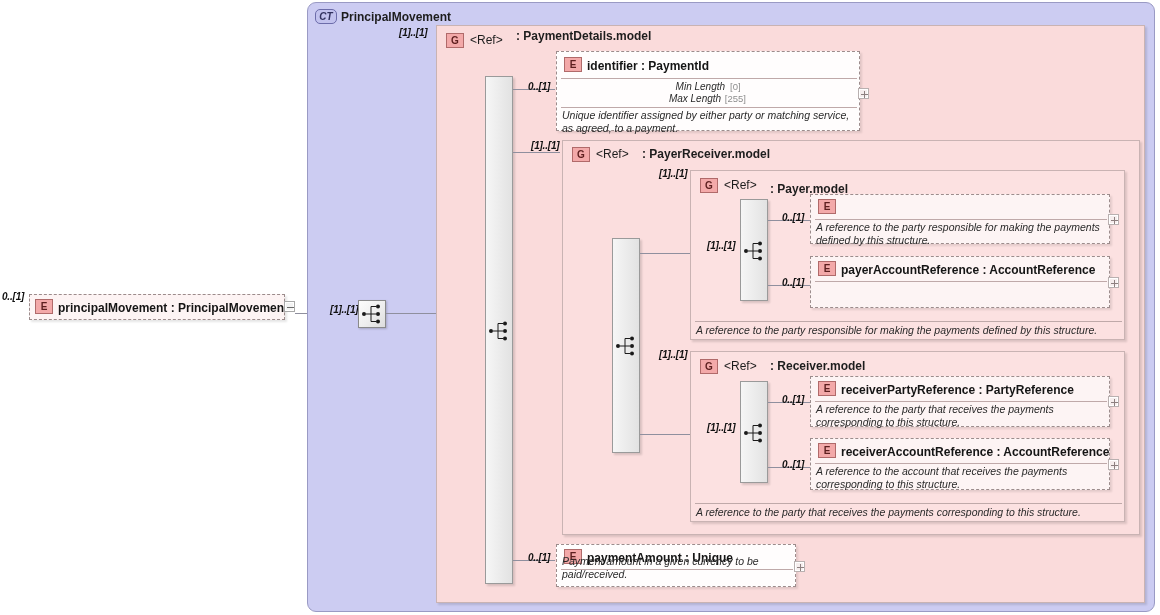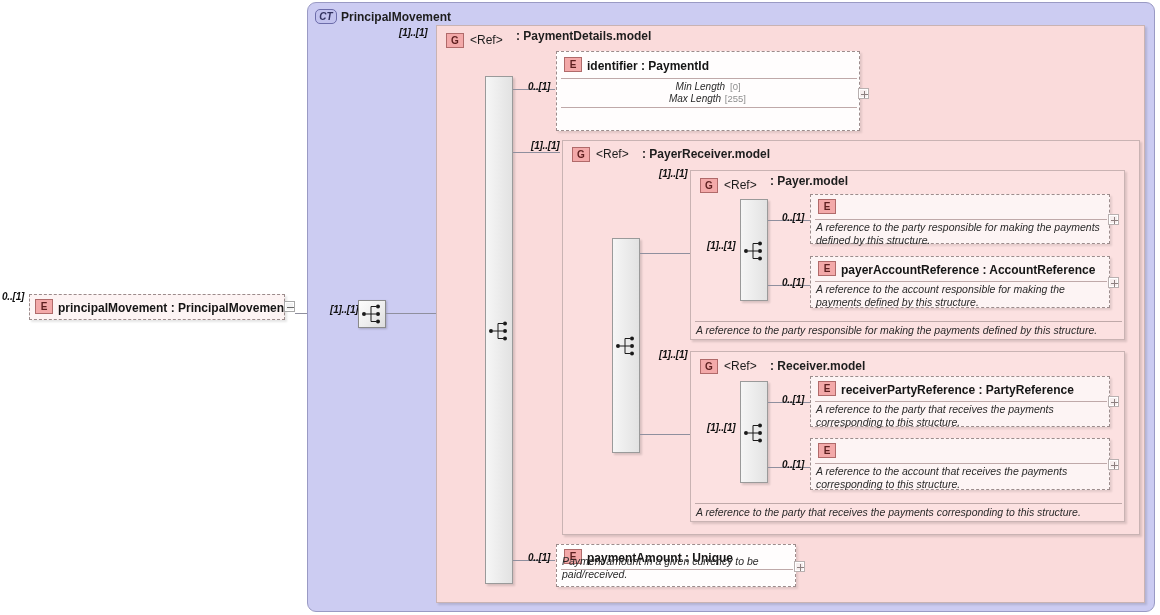--- a/index.html
+++ b/index.html
@@ -178,20 +178,21 @@
     <div>
       <span style="display:inline-block;width:54px;">Min Length</span>
       <span class="facet-val">[0]</span>
     </div>
     <div>
       <span style="display:inline-block;width:54px;">Max Length</span>
       <span class="facet-val">[255]</span>
     </div>
   </div>
   <div class="abs elem-sep" style="left:4px;top:55px;width:296px;"></div>
+  <div class="abs elem-doc" style="left:5px;top:57px;width:292px;">Unique identifier assigned by either party or matching service, as agreed, to a payment.</div>
 </div>
 <div class="abs expander pinkish" style="left:858px;top:88px;">
   <div class="bar-h"></div>
     <div class="bar-v"></div>
 </div>
 
 <div class="abs card" style="left:531px;top:140px;">[1]..[1]</div>
 <div class="abs grp-box2" style="left:562px;top:140px;width:578px;height:395px;">
   <div class="abs badge badge-g" style="left:9px;top:6px;">G</div>
   <div class="abs hdr-ref" style="left:33px;top:6px;">&lt;Ref&gt;</div>
@@ -211,21 +212,21 @@
     <circle cx="19" cy="20.5" r="2" fill="#1a1a1a"></circle>
   </svg>
 </div>
 <div class="abs hline" style="left:640px;top:253px;width:50px;"></div>
 <div class="abs hline" style="left:640px;top:434px;width:50px;"></div>
 
 <div class="abs card" style="left:659px;top:168px;">[1]..[1]</div>
 <div class="abs grp-box3" style="left:690px;top:170px;width:435px;height:170px;">
   <div class="abs badge badge-g" style="left:9px;top:7px;">G</div>
   <div class="abs hdr-ref" style="left:33px;top:7px;">&lt;Ref&gt;</div>
-  <div class="abs hdr-type" style="left:79px;top:3px;">: Payer.model</div>
+  <div class="abs hdr-type" style="left:79px;top:11px;">: Payer.model</div>
   <div class="abs grp-doc-sep" style="left:4px;top:150px;width:427px;"></div>
   <div class="abs grp-doc" style="left:5px;top:153px;width:424px;">A reference to the party responsible for making the payments defined by this structure.</div>
 </div>
 
 <div class="abs seq-bar" style="left:740px;top:199px;width:28px;height:102px;">
   <svg class="seq-glyph" width="26" height="26" viewBox="0 0 26 26" style="left:0px;top:38px;">
     <circle cx="5" cy="13" r="2" fill="#1a1a1a"></circle>
     <line x1="7" y1="13" x2="12" y2="13" stroke="#1a1a1a" stroke-width="1"></line>
     <line x1="12" y1="5.5" x2="12" y2="20.5" stroke="#1a1a1a" stroke-width="1"></line>
     <line x1="12" y1="5.5" x2="17" y2="5.5" stroke="#1a1a1a" stroke-width="1"></line>
@@ -249,21 +250,20 @@
 <div class="abs expander pinkish" style="left:1108px;top:214px;">
   <div class="bar-h"></div>
     <div class="bar-v"></div>
 </div>
 
 <div class="abs card" style="left:782px;top:277px;">0..[1]</div>
 <div class="abs elem" style="left:810px;top:256px;width:300px;height:52px;">
   <div class="abs badge badge-e" style="left:7px;top:4px;">E</div>
   <div class="abs elem-title" style="left:30px;top:6px;">payerAccountReference : AccountReference</div>
   <div class="abs elem-sep" style="left:4px;top:24px;width:292px;"></div>
-  <div class="abs elem-doc" style="left:5px;top:26px;width:292px;">A reference to the account responsible for making the payments defined by this structure.</div>
 </div>
 <div class="abs expander pinkish" style="left:1108px;top:277px;">
   <div class="bar-h"></div>
     <div class="bar-v"></div>
 </div>
 
 <div class="abs card" style="left:659px;top:349px;">[1]..[1]</div>
 <div class="abs grp-box3" style="left:690px;top:351px;width:435px;height:171px;">
   <div class="abs badge badge-g" style="left:9px;top:7px;">G</div>
   <div class="abs hdr-ref" style="left:33px;top:7px;">&lt;Ref&gt;</div>
@@ -297,20 +297,21 @@
   <div class="abs elem-doc" style="left:5px;top:26px;width:292px;">A reference to the party that receives the payments corresponding to this structure.</div>
 </div>
 <div class="abs expander pinkish" style="left:1108px;top:396px;">
   <div class="bar-h"></div>
     <div class="bar-v"></div>
 </div>
 
 <div class="abs card" style="left:782px;top:459px;">0..[1]</div>
 <div class="abs elem" style="left:810px;top:438px;width:300px;height:52px;">
   <div class="abs badge badge-e" style="left:7px;top:4px;">E</div>
+  <div class="abs elem-title" style="left:30px;top:6px;">receiverAccountReference : AccountReference</div>
   <div class="abs elem-sep" style="left:4px;top:24px;width:292px;"></div>
   <div class="abs elem-doc" style="left:5px;top:26px;width:292px;">A reference to the account that receives the payments corresponding to this structure.</div>
 </div>
 <div class="abs expander pinkish" style="left:1108px;top:459px;">
   <div class="bar-h"></div>
     <div class="bar-v"></div>
 </div>
 
 <div class="abs card" style="left:528px;top:552px;">0..[1]</div>
 <div class="abs elem white" style="left:556px;top:544px;width:240px;height:43px;">

